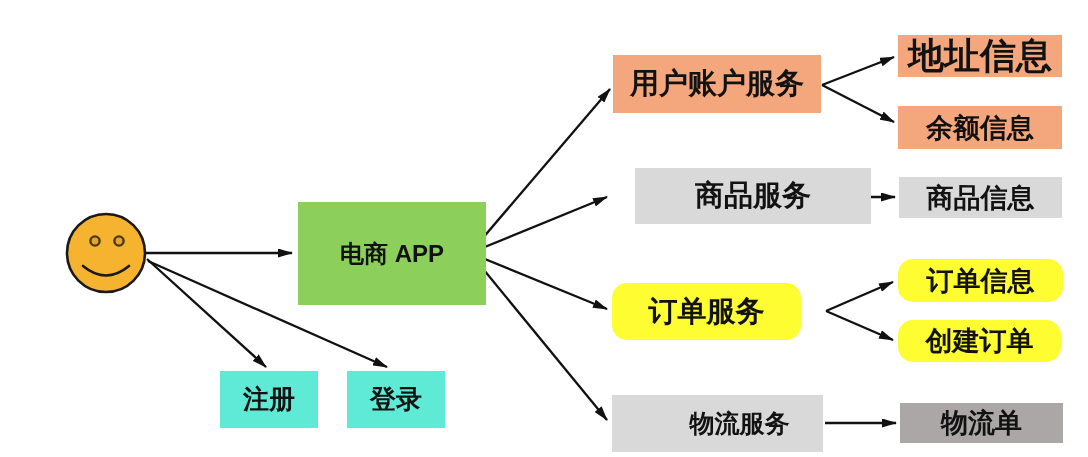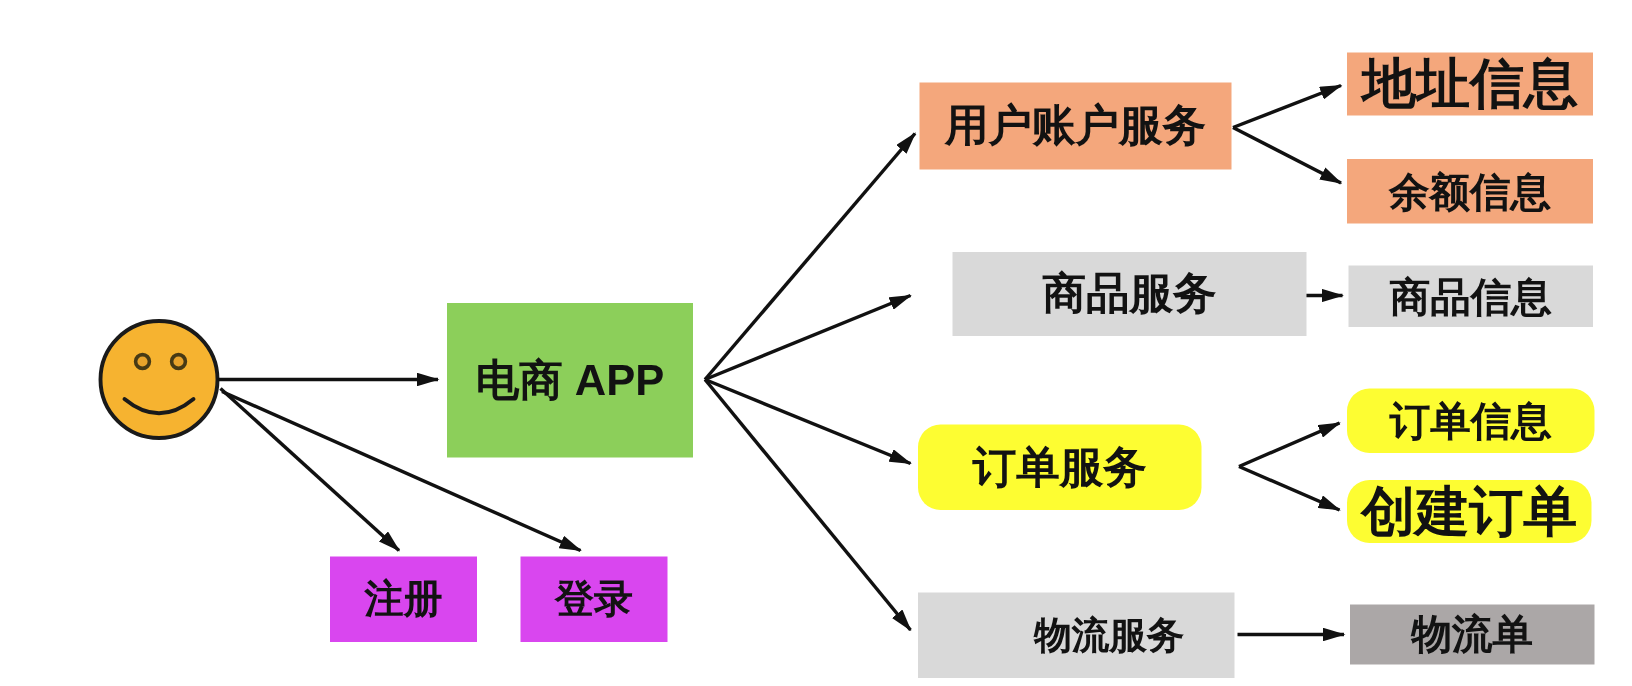--- a/index.html
+++ b/index.html
@@ -24,36 +24,36 @@
     justify-content: center;
     color: #121212;
     font-weight: bold;
     white-space: nowrap;
     box-sizing: border-box;
   }
   
   .bg-green   { background: #8CCF5A; }
   .bg-salmon  { background: #F4A77C; }
   .bg-yellow  { background: #FDFD32; border-radius: 15px; }
-  .bg-tan     { background: #d946ef; }
+  .bg-tan     { background: #5eead4; }
   .bg-gray    { background: #D9D9D9; }
   .bg-darkgray{ background: #ABA7A7; }
 
   
-  #node-app              { left: 298px; top: 202px; width: 164px; height: 103px; font-size: 29px; }
+  #node-app              { left: 298px; top: 202px; width: 188px; height: 103px; font-size: 24px; }
   #node-register         { left: 220px; top: 371px; width:  98px; height:  57px; font-size: 26px; }
   #node-login            { left: 347px; top: 371px; width:  98px; height:  57px; font-size: 26px; text-align: center; }
   #node-user-account     { left: 613px; top:  55px; width: 208px; height:  58px; font-size: 29px; }
   #node-address-info     { left: 898px; top:  35px; width: 164px; height:  42px; font-size: 36px; }
   #node-balance-info     { left: 898px; top: 106px; width: 164px; height:  43px; font-size: 27px; }
   #node-product-service  { left: 612px; top: 168px; width: 236px; height:  56px; font-size: 29px; margin-left: 23px; }
   #node-product-info     { left: 899px; top: 177px; width: 163px; height:  41px; font-size: 27px; text-align: right; }
   #node-order-service    { left: 612px; top: 283px; width: 189px; height:  57px; font-size: 29px; }
   #node-order-info       { left: 898px; top: 259px; width: 165px; height:  43px; font-size: 27px; }
-  #node-create-order     { left: 898px; top: 320px; width: 163px; height:  42px; font-size: 36px; }
+  #node-create-order     { left: 898px; top: 320px; width: 163px; height:  42px; font-size: 27px; }
   #node-logistics-service{ left: 612px; top: 395px; width: 211px; height:  57px; font-size: 25px; padding-left: 44px; }
   #node-logistics-order  { left: 900px; top: 403px; width: 163px; height:  40px; font-size: 27px; }
 </style>
 </head>
 <body>
 
 <div class="canvas">
 
   <svg class="edges-layer" viewBox="0 0 1088 457" xmlns="http://www.w3.org/2000/svg">
     <defs>

